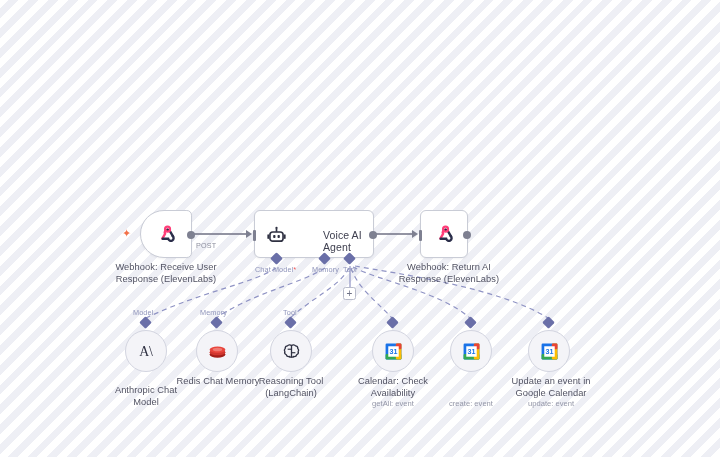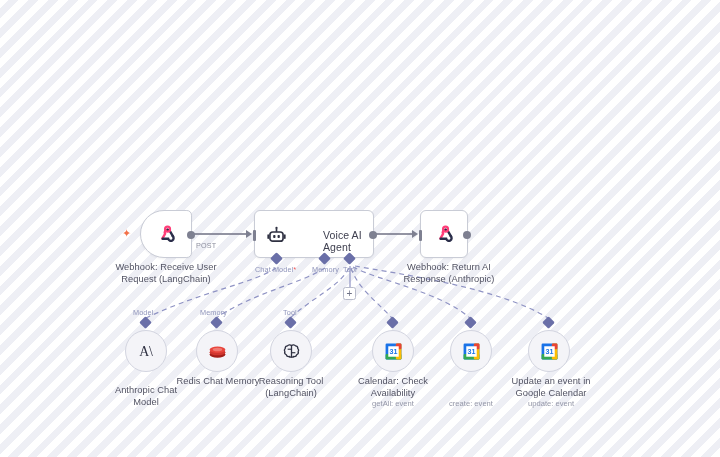--- a/index.html
+++ b/index.html
@@ -204,21 +204,21 @@
       <svg width="22" height="22" viewBox="0 0 24 24">
         <path d="M12.5 6.2a3 3 0 0 0-2.6 4.5l-3 5.2" fill="none" stroke="#ff3d78" stroke-width="2.6" stroke-linecap="round"></path>
         <path d="M12.6 6.3a3 3 0 0 1 2.6 1.5l3 5.2" fill="none" stroke="#2b2e4a" stroke-width="2.6" stroke-linecap="round"></path>
         <path d="M18.2 13.1a3 3 0 1 1-4.9 3h-6" fill="none" stroke="#2b2e4a" stroke-width="2.6" stroke-linecap="round"></path>
         <circle cx="12.6" cy="5.6" r="2.7" fill="none" stroke="#ff3d78" stroke-width="2.4"></circle>
       </svg>
     </span>
     <span class="port-dot" style="right:-4px; top:20px;"></span>
   </div>
   <div class="node-caption" style="left:107px; top:262px; width:118px;">Webhook: Receive User
-Request (LangChain)</div>
+Response (ElevenLabs)</div>
 
   <div class="edge-label" style="left:196px; top:229px;margin-top:12px;">POST</div>
 
   <div class="node" style="left:254px; top:210px; width:120px; height:48px;">
     <span class="icon-wrap" style="left:10px; top:13px; width:22px; height:22px;">
       <svg width="21" height="21" viewBox="0 0 24 24">
         <rect x="4.5" y="8" width="15" height="10.5" rx="3.2" fill="none" stroke="#2f3142" stroke-width="1.9"></rect>
         <line x1="12" y1="4" x2="12" y2="7.8" stroke="#2f3142" stroke-width="1.9"></line>
         <circle cx="12" cy="3.4" r="1.3" fill="#2f3142"></circle>
         <rect x="8.2" y="11.3" width="2.6" height="3.6" rx="0.9" fill="#2f3142"></rect>
@@ -249,21 +249,21 @@
         <path d="M12.5 6.2a3 3 0 0 0-2.6 4.5l-3 5.2" fill="none" stroke="#ff3d78" stroke-width="2.6" stroke-linecap="round"></path>
         <path d="M12.6 6.3a3 3 0 0 1 2.6 1.5l3 5.2" fill="none" stroke="#2b2e4a" stroke-width="2.6" stroke-linecap="round"></path>
         <path d="M18.2 13.1a3 3 0 1 1-4.9 3h-6" fill="none" stroke="#2b2e4a" stroke-width="2.6" stroke-linecap="round"></path>
         <circle cx="12.6" cy="5.6" r="2.7" fill="none" stroke="#ff3d78" stroke-width="2.4"></circle>
       </svg>
     </span>
     <span class="port-bar" style="left:-2px; top:19px;"></span>
     <span class="port-dot" style="right:-4px; top:20px;"></span>
   </div>
   <div class="node-caption" style="left:390px; top:262px; width:118px;">Webhook: Return AI
-Response (Anthropic)</div>
+Response (ElevenLabs)</div>
 
   <div class="port-arrow" style="left:246px; top:230px;"></div>
   <div class="port-arrow" style="left:412px; top:230px;"></div>
 
   <div class="port-label" style="left:133px; top:308px;">Model</div>
   <div class="diamond" style="left:141px; top:318px;"></div>
   <div class="subnode" style="left:125px; top:330px;">
     <span class="icon-wrap" style="width:24px; height:24px;">
       <svg width="22" height="22" viewBox="0 0 24 24">
         <text x="12" y="17" text-anchor="middle" font-family="'Liberation Serif', serif" font-size="15" fill="#2f3142">A\</text>

